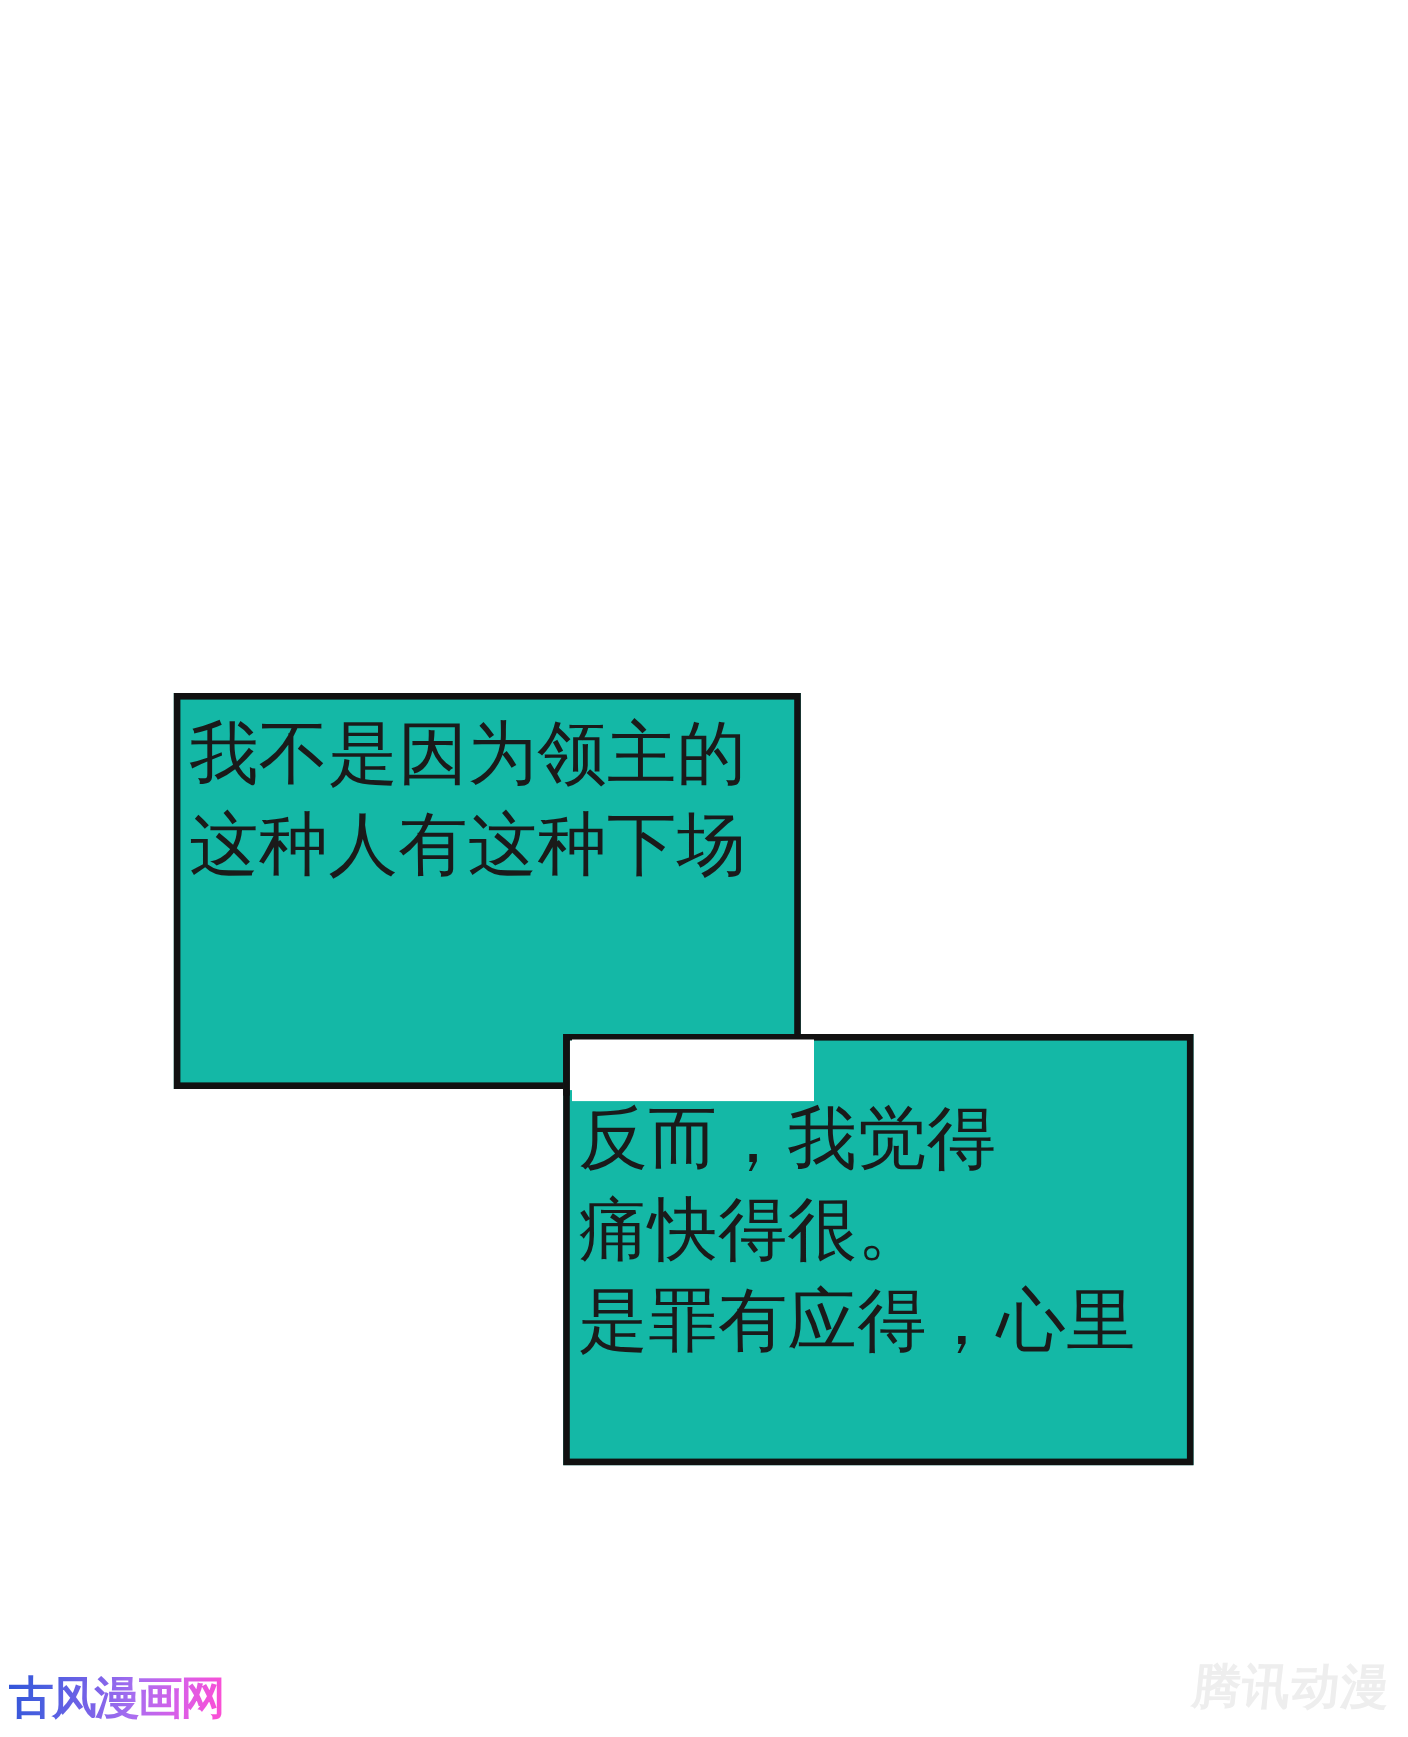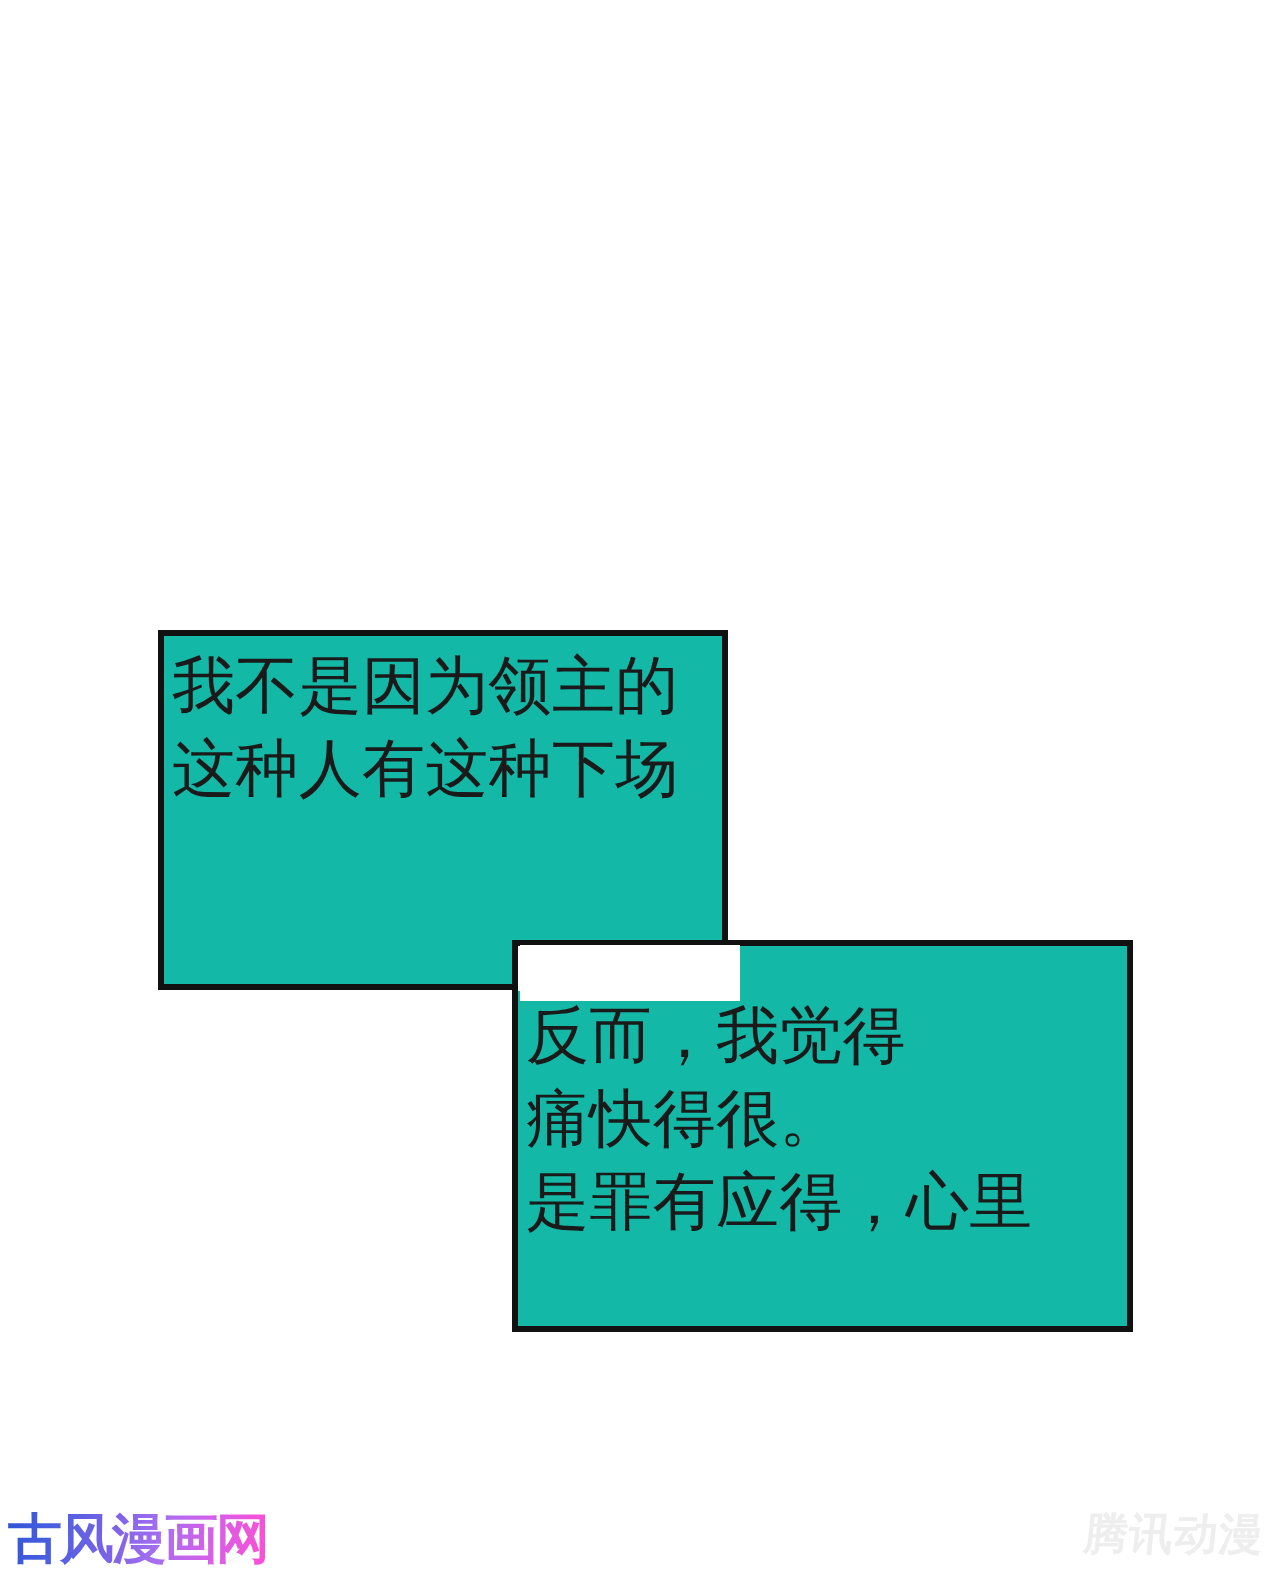--- a/index.html
+++ b/index.html
@@ -62,21 +62,21 @@
     width: 6px;
     height: 56px;
     background: #111111;
     z-index: 7;
   }
 
   
   #bubble-2 {
     left: 512px;
     top: 940px;
-    width: 621px;
+    width: 573px;
     height: 392px;
     z-index: 5;
   }
   
   #bubble-2-mask {
     position: absolute;
     left: 518px;
     top: 946px;
     width: 205px;
     height: 45px;
@@ -104,30 +104,30 @@
   .bubble-text .line {
     display: block;
     white-space: nowrap;
   }
 
   
   #watermark-left {
     position: absolute;
     left: 8px;
     top: 1512px;
-    font-size: 54px;
+    font-size: 41px;
     font-weight: 900;
     letter-spacing: -2px;
     line-height: 62px;
     background: linear-gradient(100deg, #2f54d8 0%, #4b5fe0 18%, #7a63e8 40%, #a86ef0 58%, #d95ee8 78%, #ff4dd2 100%);
     -webkit-background-clip: text;
     background-clip: text;
     color: transparent;
     -webkit-text-fill-color: transparent;
-    font-family: Liberation Mono, monospace;
+    font-family: Liberation Sans, sans-serif;
     z-index: 9;
   }
   #watermark-right {
     position: absolute;
     right: 16px;
     top: 1506px;
     font-size: 44px;
     font-weight: 900;
     letter-spacing: 1px;
     line-height: 56px;

